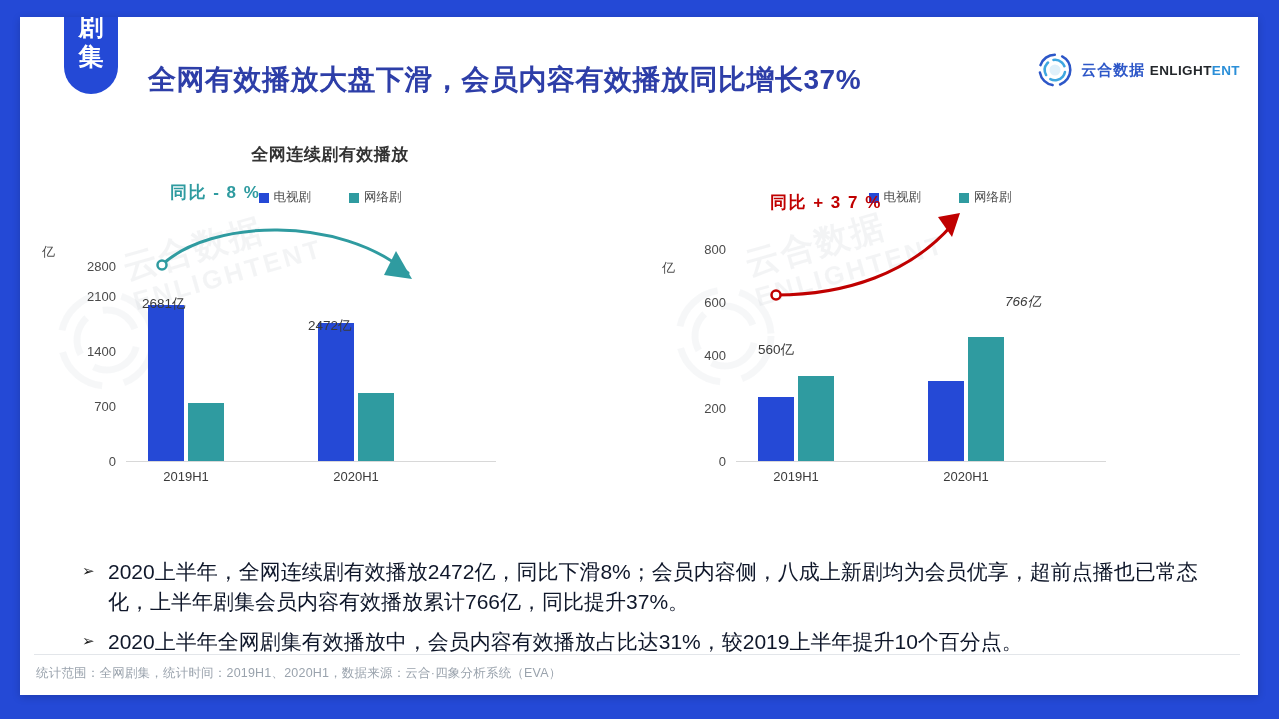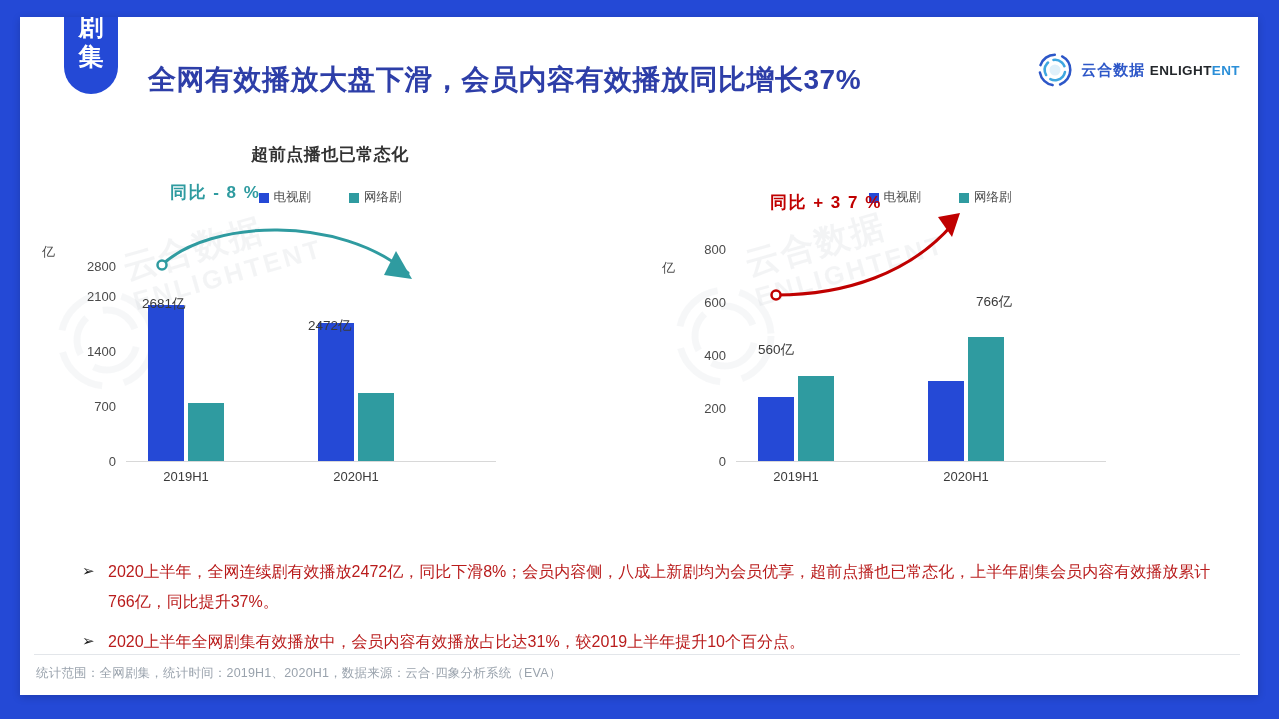--- a/index.html
+++ b/index.html
@@ -94,21 +94,21 @@
   .wm-en{font-size:26px;font-weight:bold;color:#7f8a99;letter-spacing:3px;margin-top:-4px;}
   .wm-ring{position:absolute;opacity:.08;pointer-events:none;}
 
   
   .bullets{position:absolute;left:62px;top:540px;width:1140px;}
   .bullet{display:flex;align-items:flex-start;margin-bottom:10px;}
   .bullet-mark{
     flex:0 0 26px;font-size:15px;color:#1a1a1a;line-height:28px;
   }
   .bullet-text{
-    font-size:16px;color:#b91c1c;line-height:30px;
+    font-size:21px;color:#0f172a;line-height:30px;
   }
 
   
   .footer-rule{
     position:absolute;left:14px;top:637px;width:1206px;height:1px;background:#e3e6ea;
   }
   .footer{
     position:absolute;left:16px;top:648px;
     font-size:12.5px;color:#9aa3ad;letter-spacing:.2px;
   }
@@ -138,21 +138,21 @@
         <span class="logo-cn">云合数据</span>
         <span class="logo-en">
           <span class="b1">ENLIGHT</span><span class="b2">ENT</span>
         </span>
       </span>
     </div>
 
     <div class="charts">
 
       <div class="chart left">
-        <div class="chart-title">超前点播也已常态化</div>
+        <div class="chart-title">全网连续剧有效播放</div>
 
         <div class="legend">
           <span class="legend-item">
             <i class="legend-swatch" style="background:#2549D6"></i>
             <span>电视剧</span>
           </span>
           <span class="legend-item">
             <i class="legend-swatch" style="background:#2F9BA0"></i>
             <span>网络剧</span>
           </span>
@@ -237,21 +237,21 @@
           </div>
 
           <div class="baseline" style="left:96px;top:224px;width:370px;"></div>
 
           <div class="bar" style="left:118px;bottom:86px;width:36px;height:64px;background:#2549D6;"></div>
           <div class="bar" style="left:158px;bottom:86px;width:36px;height:85px;background:#2F9BA0;"></div>
           <div class="bar-label" style="left:118px;top:104px;">560亿</div>
 
           <div class="bar" style="left:288px;bottom:86px;width:36px;height:80px;background:#2549D6;"></div>
           <div class="bar" style="left:328px;bottom:86px;width:36px;height:124px;background:#2F9BA0;"></div>
-          <div class="bar-label" style="left:336px;top:56px;">766亿</div>
+          <div class="bar-label" style="left:365px;top:56px;font-style:italic;">766亿</div>
 
           <div class="xtick" style="left:156px;top:232px;">2019H1</div>
           <div class="xtick" style="left:326px;top:232px;">2020H1</div>
 
           <svg class="arrow-svg" style="left:120px;top:-34px;" width="230" height="130" viewBox="0 0 230 130">
             <path d="M16 92 C 86 92, 150 70, 192 22" fill="none" stroke="#C00000" stroke-width="3" stroke-linecap="round"></path>
             <circle cx="16" cy="92" r="4.5" fill="#ffffff" stroke="#C00000" stroke-width="2.5"></circle>
             <path d="M178 14 L200 10 L192 34 Z" fill="#C00000"></path>
           </svg>
 

